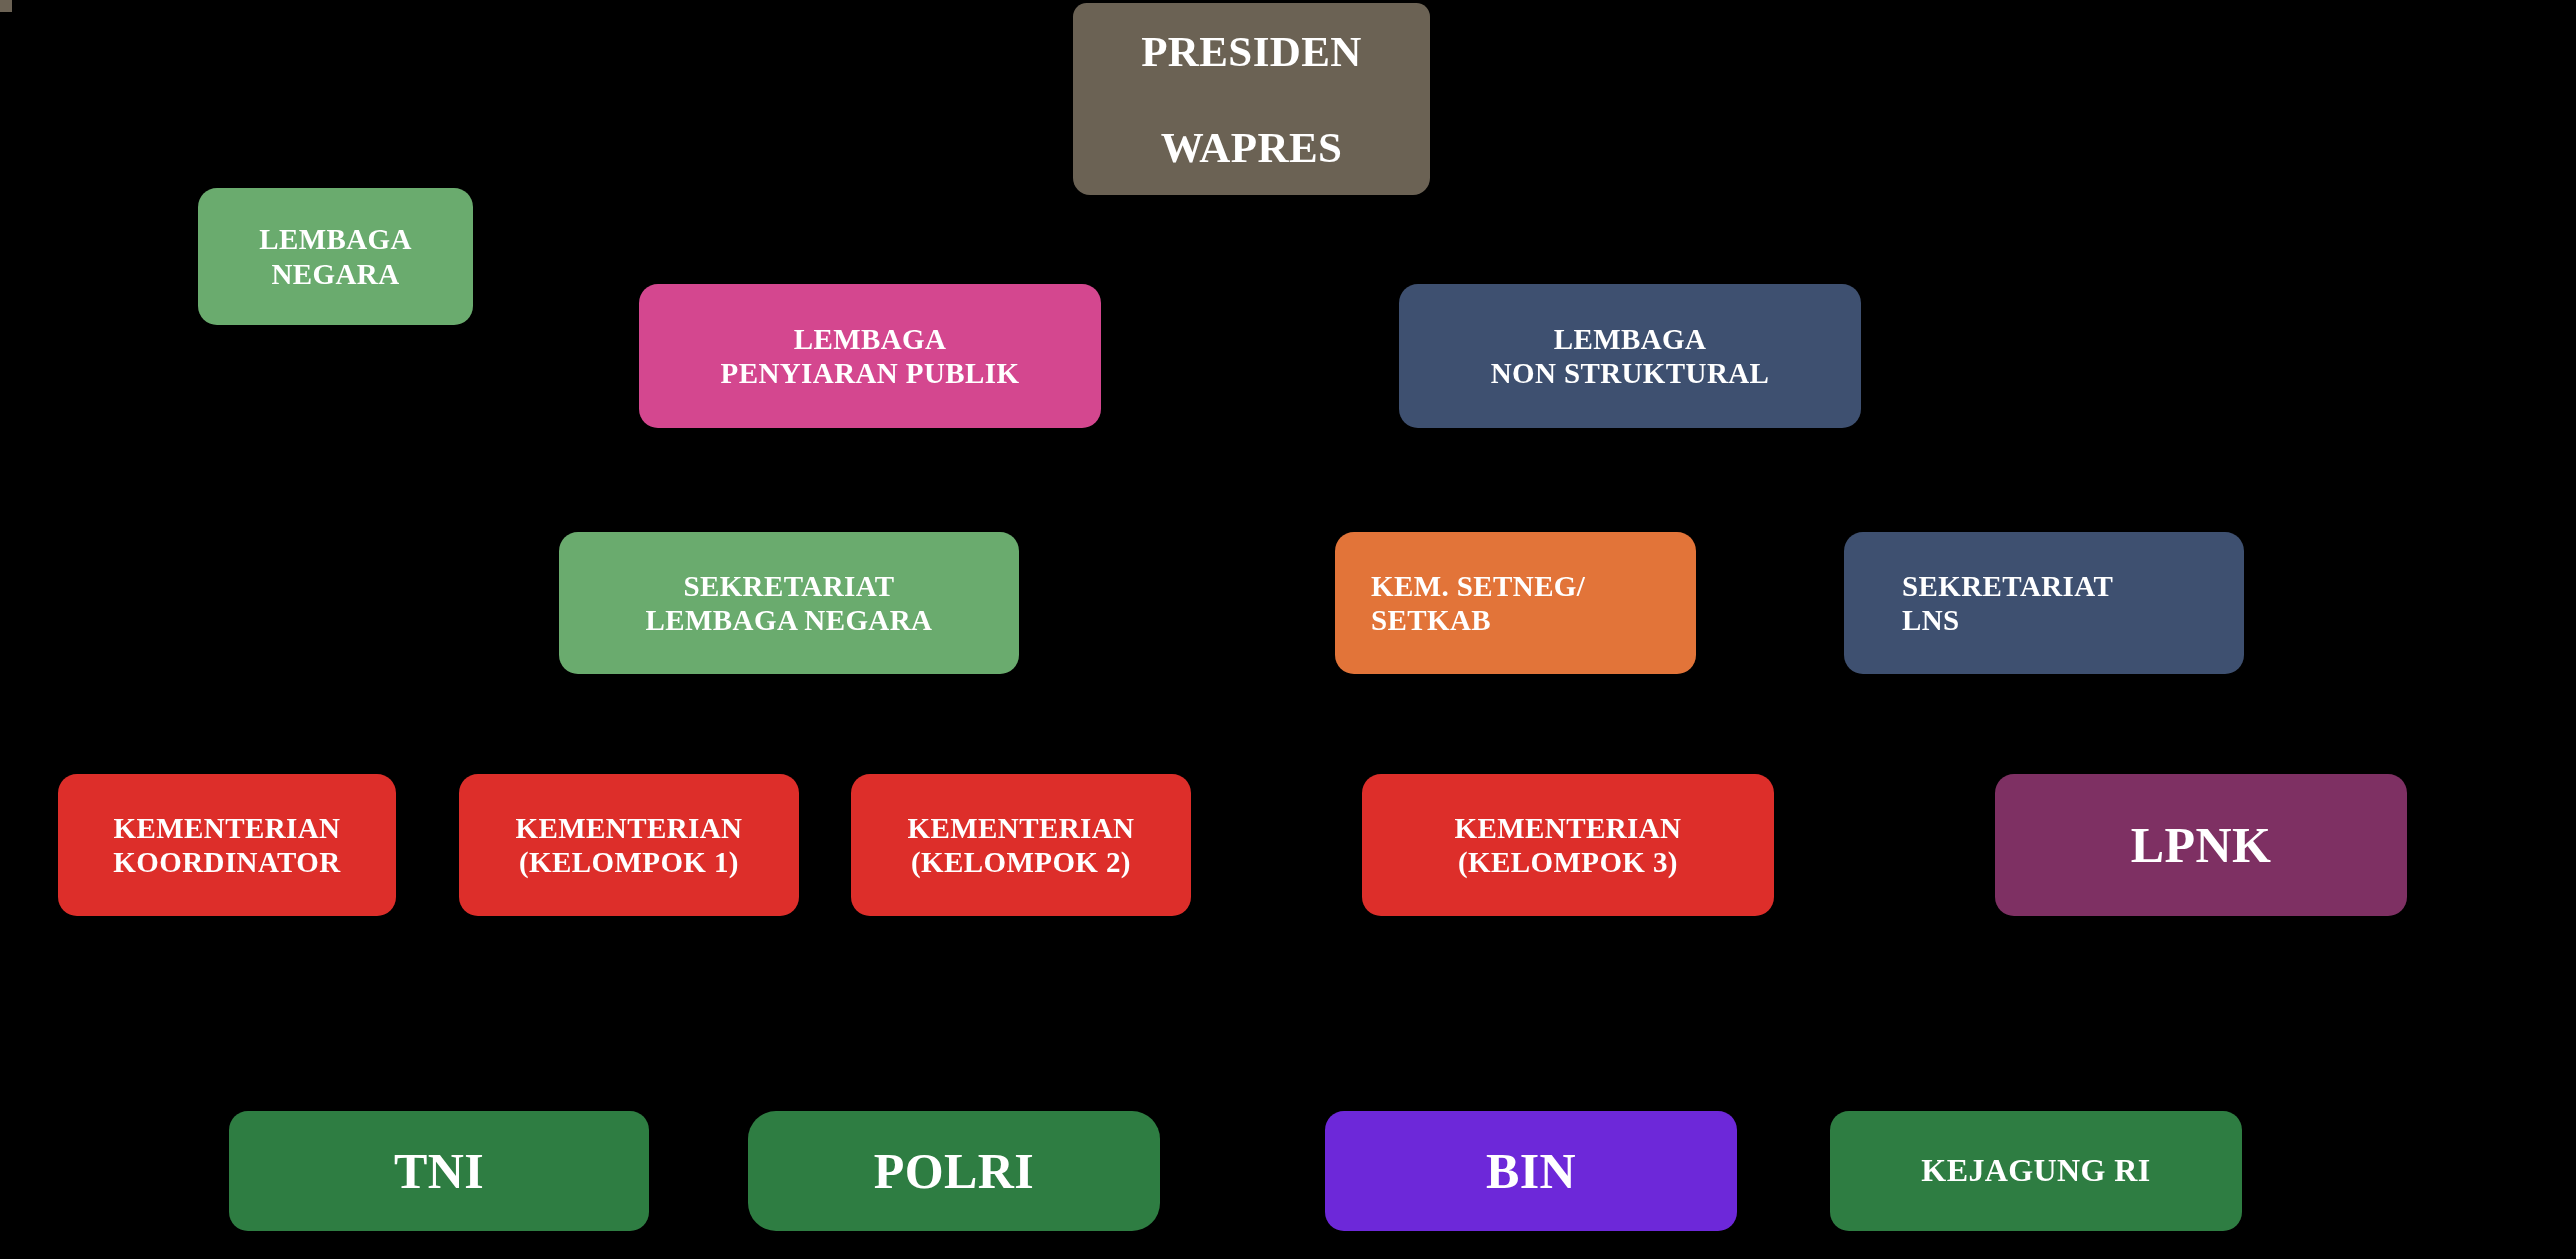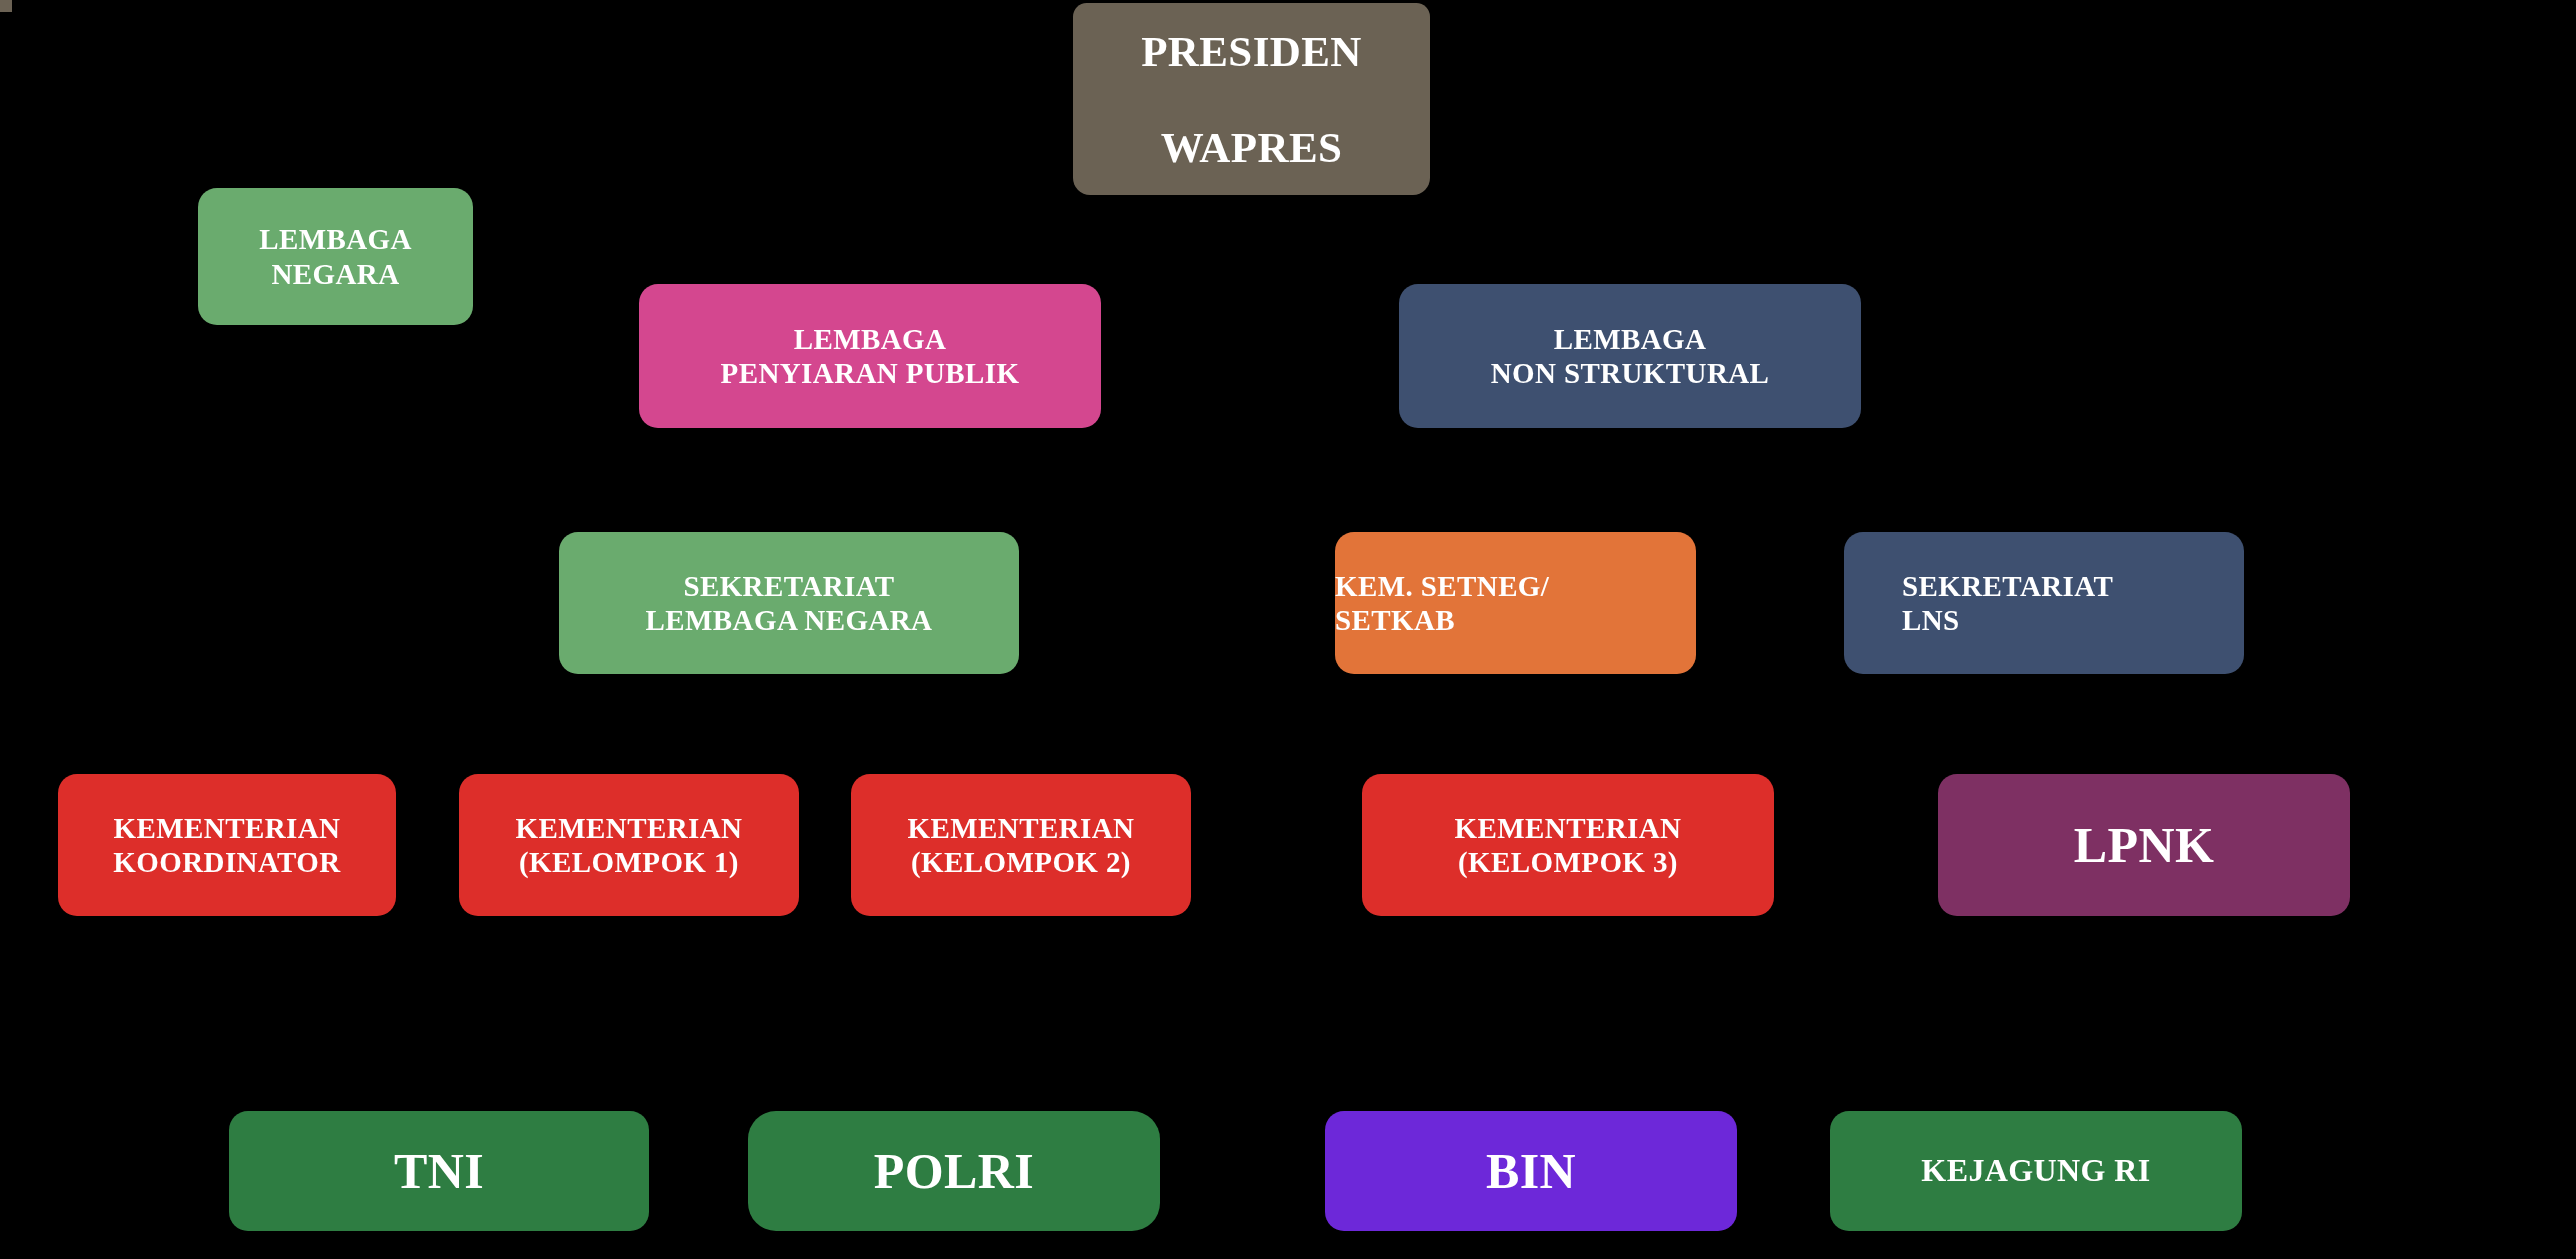--- a/index.html
+++ b/index.html
@@ -77,20 +77,21 @@
     border-radius: 19px;
     font-size: 29px;
   }
   .n-setneg {
     left: 1335px; top: 532px; width: 361px; height: 142px;
     background: #e27439;
     border-radius: 19px;
     font-size: 29px;
     align-items: flex-start;
     text-align: left;
+    padding-left: 36px;
   }
   .n-sek-lns {
     left: 1844px; top: 532px; width: 400px; height: 142px;
     background: #3e5070;
     border-radius: 19px;
     font-size: 29px;
     align-items: flex-start;
     text-align: left;
     padding-left: 58px;
   }
@@ -112,21 +113,21 @@
     border-radius: 19px;
     font-size: 29px;
   }
   .n-kelompok3 {
     left: 1362px; top: 774px; width: 412px; height: 142px;
     background: #dd2e2a;
     border-radius: 19px;
     font-size: 29px;
   }
   .n-lpnk {
-    left: 1938px; top: 774px; width: 412px; height: 142px;
+    left: 1995px; top: 774px; width: 412px; height: 142px;
     background: #7e3063;
     border-radius: 19px;
     font-size: 50px;
     align-items: center;
   }
   .n-tni {
     left: 229px; top: 1111px; width: 420px; height: 120px;
     background: #2e7d42;
     border-radius: 19px;
     font-size: 50px;

